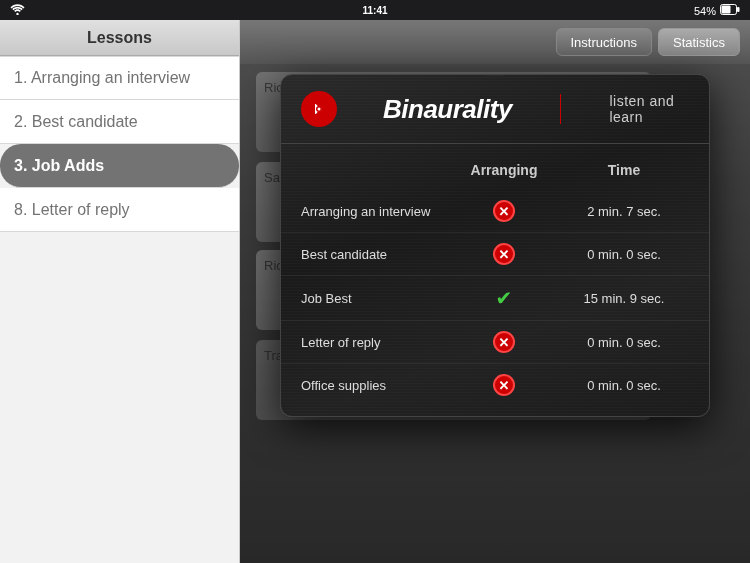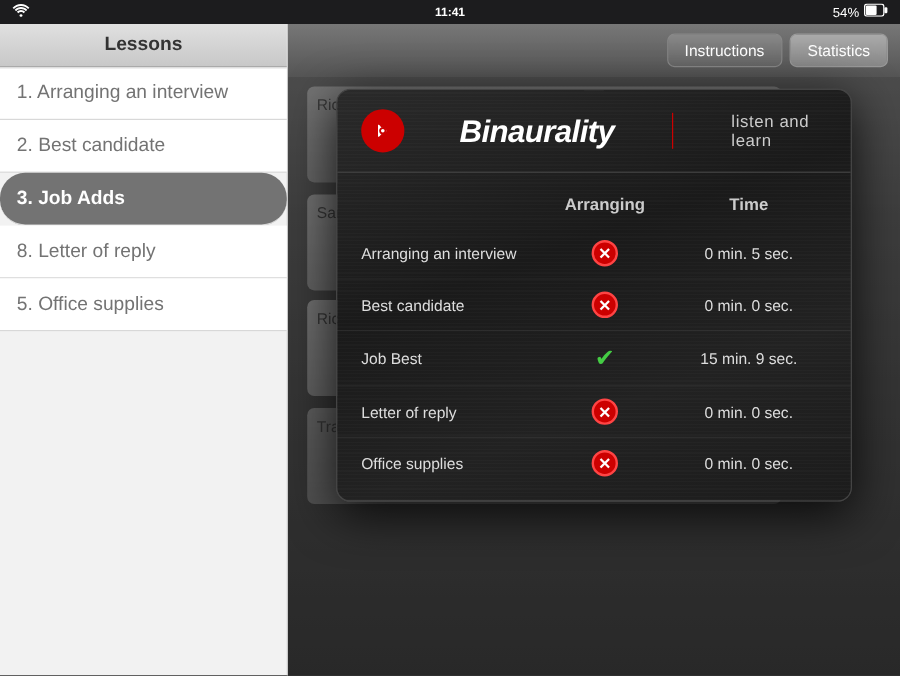--- a/index.html
+++ b/index.html
@@ -384,23 +384,20 @@
         </div>
         <div class="sidebar-item">
           <span class="sidebar-item-text">2. Best candidate</span>
         </div>
         <div class="sidebar-item active">
           <span class="sidebar-item-text">3. Job Adds</span>
         </div>
         <div class="sidebar-item">
           <span class="sidebar-item-text">8. Letter of reply</span>
         </div>
-        <div class="sidebar-item">
-          <span class="sidebar-item-text">5. Office supplies</span>
-        </div>
       </div>
   </div>
 
   <div class="content-area">
 
     <div class="bg-content">
       <div class="bg-card" style="margin-top: 44px;">Richard</div>
       <div class="bg-card">Sarah</div>
       <div class="bg-card" style="margin-top: 2px;">Richard</div>
       <div class="bg-card" style="opacity:0.5;">Translati...</div>
@@ -436,21 +433,21 @@
             <div class="modal-table-header-cell">Arranging</div>
             <div class="modal-table-header-cell">Time</div>
           </div>
 
           <div id="modal-rows">
               <div class="modal-table-row">
                 <div class="modal-row-label">Arranging an interview</div>
                 <div class="modal-row-status">
                   <div class="status-x">✕</div>
                 </div>
-                <div class="modal-row-time">0 min. 5 sec.</div>
+                <div class="modal-row-time">2 min. 7 sec.</div>
               </div>
               <div class="modal-table-row">
                 <div class="modal-row-label">Best candidate</div>
                 <div class="modal-row-status">
                   <div class="status-x">✕</div>
                 </div>
                 <div class="modal-row-time">0 min. 0 sec.</div>
               </div>
               <div class="modal-table-row">
                 <div class="modal-row-label">Job Best</div>

